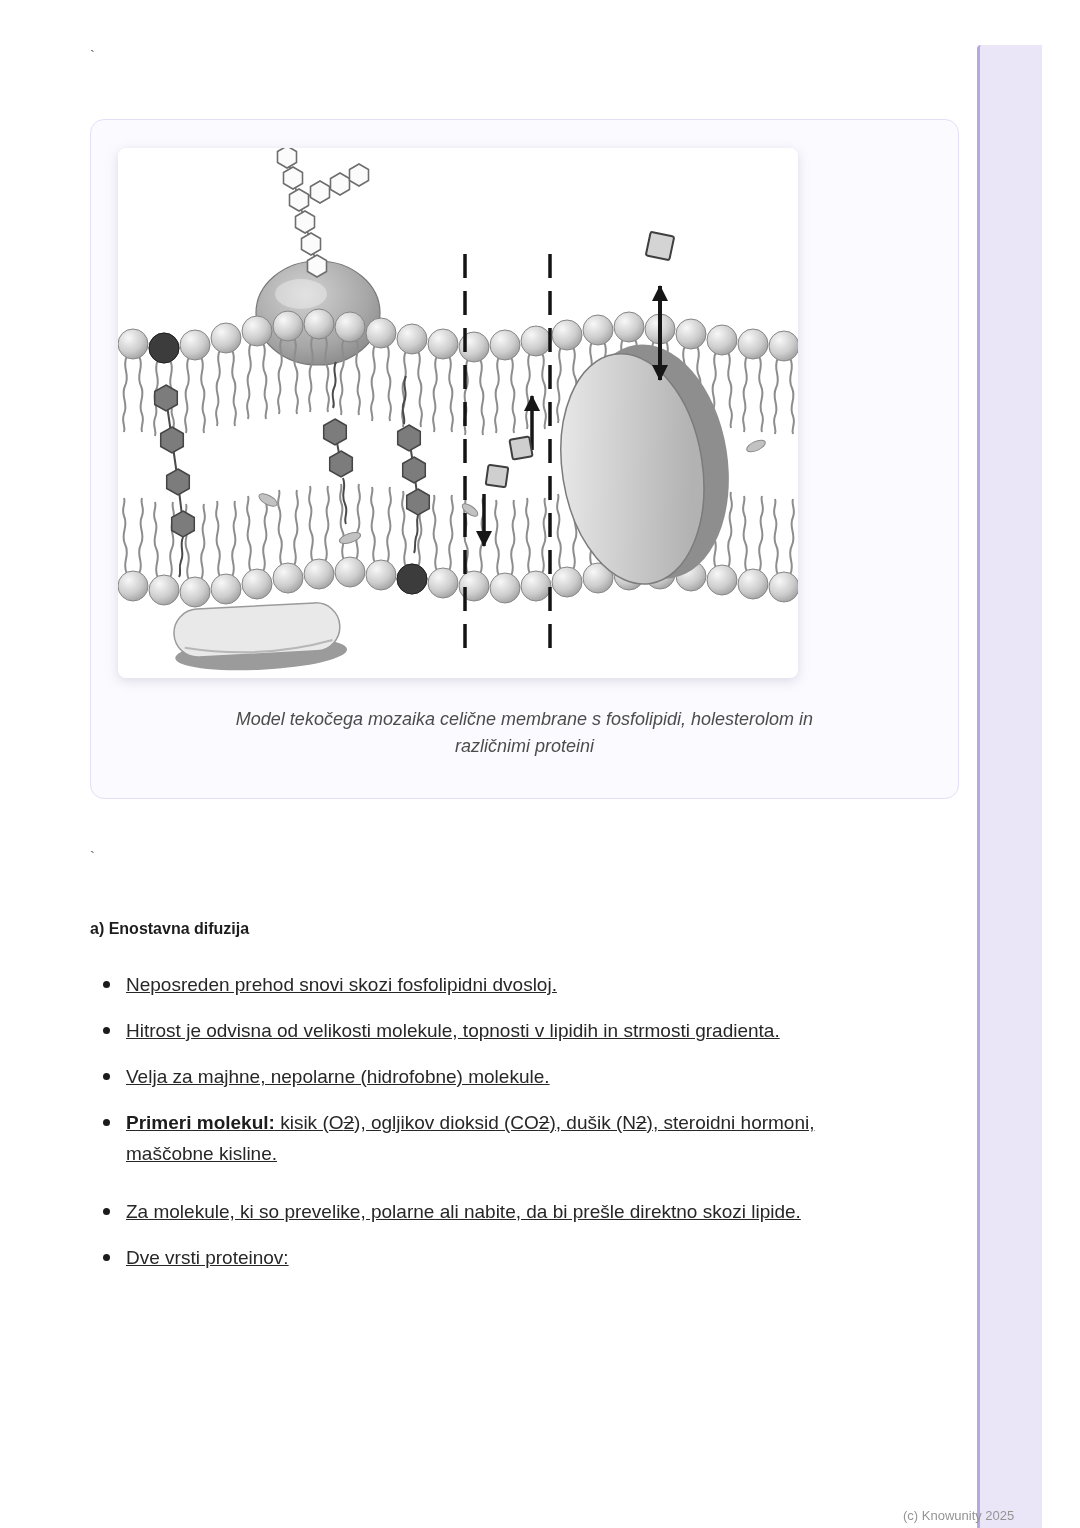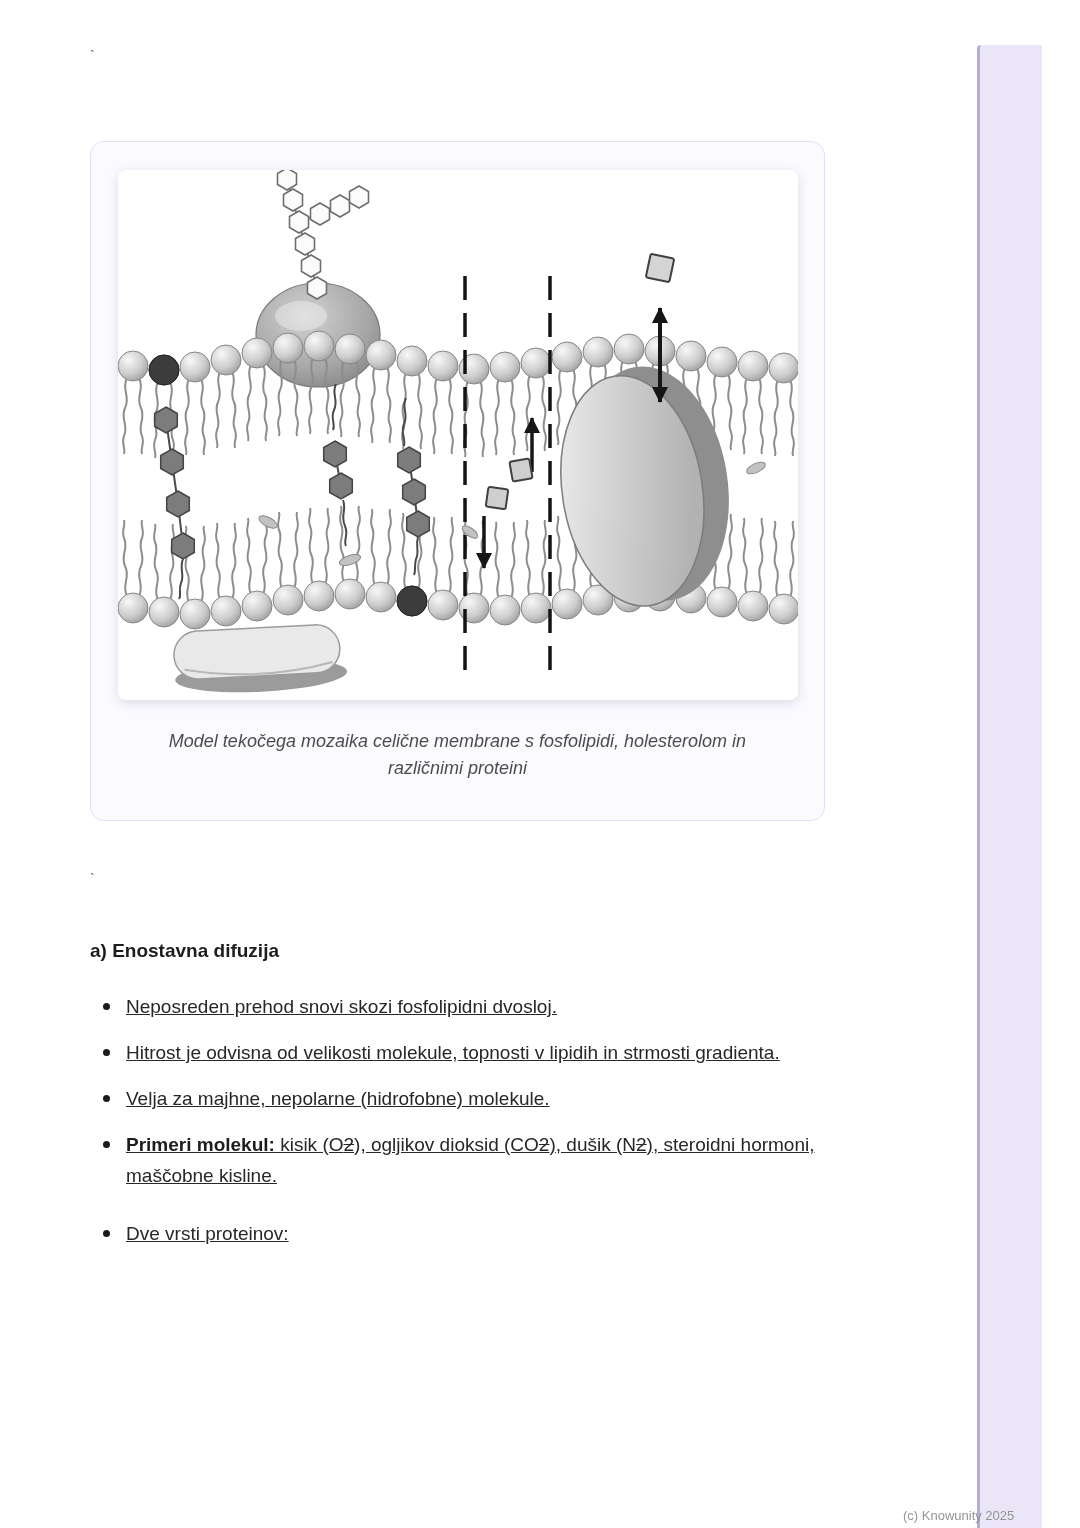--- a/index.html
+++ b/index.html
@@ -3,24 +3,24 @@
 <meta charset="utf-8">
 <style>
   html,body{margin:0;padding:0;background:#ffffff;}
   body{font-family:"Liberation Sans", sans-serif; color:#2a2a2a;}
   .page{position:relative;width:1080px;height:1528px;background:#ffffff;overflow:hidden;}
   .side-strip{position:absolute;top:45px;right:38px;bottom:0;width:62px;background:#eae6f8;border-left:3px solid #b5a9e2;border-top-left-radius:4px;z-index:0;}
   .content{position:relative;z-index:1;margin-left:90px;width:740px;}
   .tick{font-size:15px;color:#5a5a5a;line-height:15px;}
   .tick-top{padding-top:48px;}
   .tick-mid{margin-top:50px;}
-  .figure-card{margin-top:78px;width:735px;box-sizing:border-box;background:#fbfaff;border:1px solid #e3dff6;border-radius:14px;padding:28px 27px 38px 27px;}
+  .figure-card{margin-top:56px;width:869px;box-sizing:border-box;background:#fbfaff;border:1px solid #e3dff6;border-radius:14px;padding:28px 27px 38px 27px;}
   .figure-illustration{width:680px;height:530px;background:#ffffff;border-radius:8px;box-shadow:0 3px 12px rgba(110,110,140,.22);overflow:hidden;}
   .figure-caption{margin:28px auto 0 auto;max-width:650px;text-align:center;font-style:italic;font-size:18px;line-height:27px;color:#4c4c4c;}
-  h3.sec{margin:52px 0 0 0;font-size:19px;line-height:26px;font-weight:700;color:#1d1d1d;}
+  h3.sec{margin:52px 0 0 0;font-size:16px;line-height:26px;font-weight:700;color:#1d1d1d;}
   ul.bullets{list-style:none;margin:27px 0 0 0;padding:0;}
   ul.bullets li{position:relative;padding-left:36px;margin-bottom:15px;font-size:19px;line-height:31px;color:#272727;text-decoration:underline;}
   ul.bullets li::before{content:"";position:absolute;left:13px;top:12px;width:7px;height:7px;border-radius:50%;background:#1b1b1b;}
   .st{text-decoration:line-through;}
   strong{font-weight:700;color:#1d1d1d;}
   .watermark{position:absolute;top:1508px;left:903px;font-size:13px;color:#949494;z-index:2;}
 </style>
 </head>
 <body>
 
@@ -207,18 +207,19 @@
     <ul class="bullets">
       <li><span>Neposreden prehod snovi skozi fosfolipidni dvosloj.</span></li>
       <li><span>Hitrost je odvisna od velikosti molekule, topnosti v lipidih in strmosti gradienta.</span></li>
       <li><span>Velja za majhne, nepolarne (hidrofobne) molekule.</span></li>
       <li>
         <strong>Primeri molekul:</strong><span> kisik (O</span><span class="st">2</span><span>), ogljikov dioksid (CO</span><span class="st">2</span><span>), dušik (N</span><span class="st">2</span><span>), steroidni hormoni, maščobne kisline.</span>
       </li>
     </ul>
 
     <ul class="bullets">
+      <li><span>Za molekule, ki so prevelike, polarne ali nabite, da bi prešle direktno skozi lipide.</span></li>
       <li><span>Dve vrsti proteinov:</span></li>
     </ul>
   </div>
 
   <div class="watermark">(c) Knowunity 2025</div>
 </div>
 
 </body></html>

